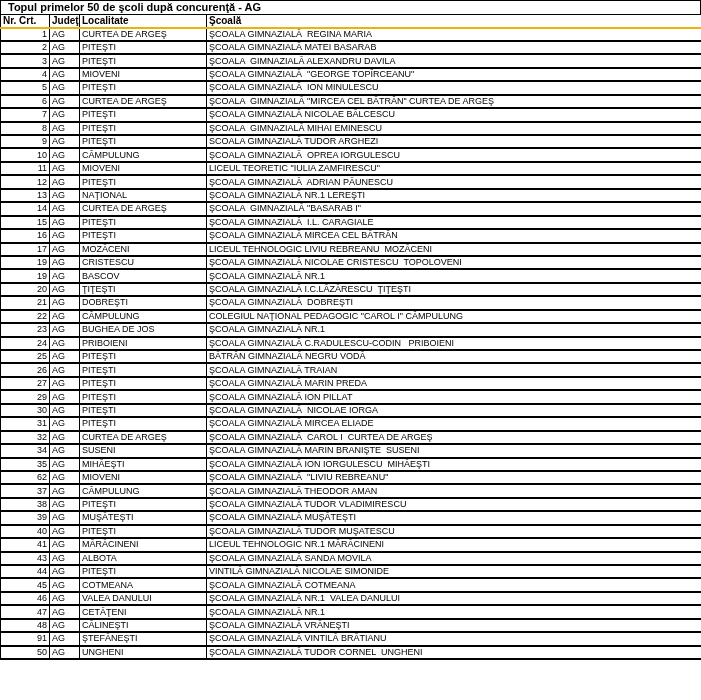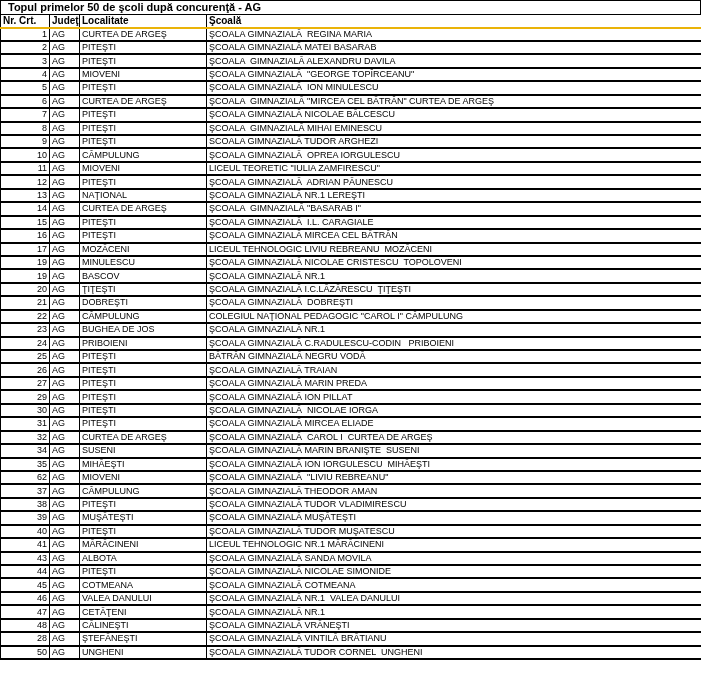--- a/index.html
+++ b/index.html
@@ -212,21 +212,21 @@
   <tr>
     <td class="c-nr">17</td>
     <td class="c-judet">AG</td>
     <td class="c-localitate">MOZĂCENI</td>
     <td class="c-scoala">LICEUL TEHNOLOGIC LIVIU REBREANU  MOZĂCENI</td>
   </tr>
 
   <tr>
     <td class="c-nr">19</td>
     <td class="c-judet">AG</td>
-    <td class="c-localitate">MINULESCU</td>
+    <td class="c-localitate">CRISTESCU</td>
     <td class="c-scoala">ŞCOALA GIMNAZIALĂ NICOLAE CRISTESCU  TOPOLOVENI</td>
   </tr>
 
   <tr>
     <td class="c-nr">19</td>
     <td class="c-judet">AG</td>
     <td class="c-localitate">BASCOV</td>
     <td class="c-scoala">ŞCOALA GIMNAZIALĂ NR.1</td>
   </tr>
 
@@ -377,21 +377,21 @@
     <td class="c-nr">43</td>
     <td class="c-judet">AG</td>
     <td class="c-localitate">ALBOTA</td>
     <td class="c-scoala">ŞCOALA GIMNAZIALĂ SANDA MOVILA</td>
   </tr>
 
   <tr>
     <td class="c-nr">44</td>
     <td class="c-judet">AG</td>
     <td class="c-localitate">PITEŞTI</td>
-    <td class="c-scoala">ŞCOALA GIMNAZIALĂ NICOLAE SIMONIDE</td>
+    <td class="c-scoala">VINTILĂ GIMNAZIALĂ NICOLAE SIMONIDE</td>
   </tr>
 
   <tr>
     <td class="c-nr">45</td>
     <td class="c-judet">AG</td>
     <td class="c-localitate">COTMEANA</td>
     <td class="c-scoala">ŞCOALA GIMNAZIALĂ COTMEANA</td>
   </tr>
 
   <tr>
@@ -409,21 +409,21 @@
   </tr>
 
   <tr>
     <td class="c-nr">48</td>
     <td class="c-judet">AG</td>
     <td class="c-localitate">CĂLINEŞTI</td>
     <td class="c-scoala">ŞCOALA GIMNAZIALĂ VRĂNEŞTI</td>
   </tr>
 
   <tr>
-    <td class="c-nr">28</td>
+    <td class="c-nr">91</td>
     <td class="c-judet">AG</td>
     <td class="c-localitate">ŞTEFĂNEŞTI</td>
     <td class="c-scoala">ŞCOALA GIMNAZIALĂ VINTILĂ BRĂTIANU</td>
   </tr>
 
   <tr>
     <td class="c-nr">50</td>
     <td class="c-judet">AG</td>
     <td class="c-localitate">UNGHENI</td>
     <td class="c-scoala">ŞCOALA GIMNAZIALĂ TUDOR CORNEL  UNGHENI</td>

